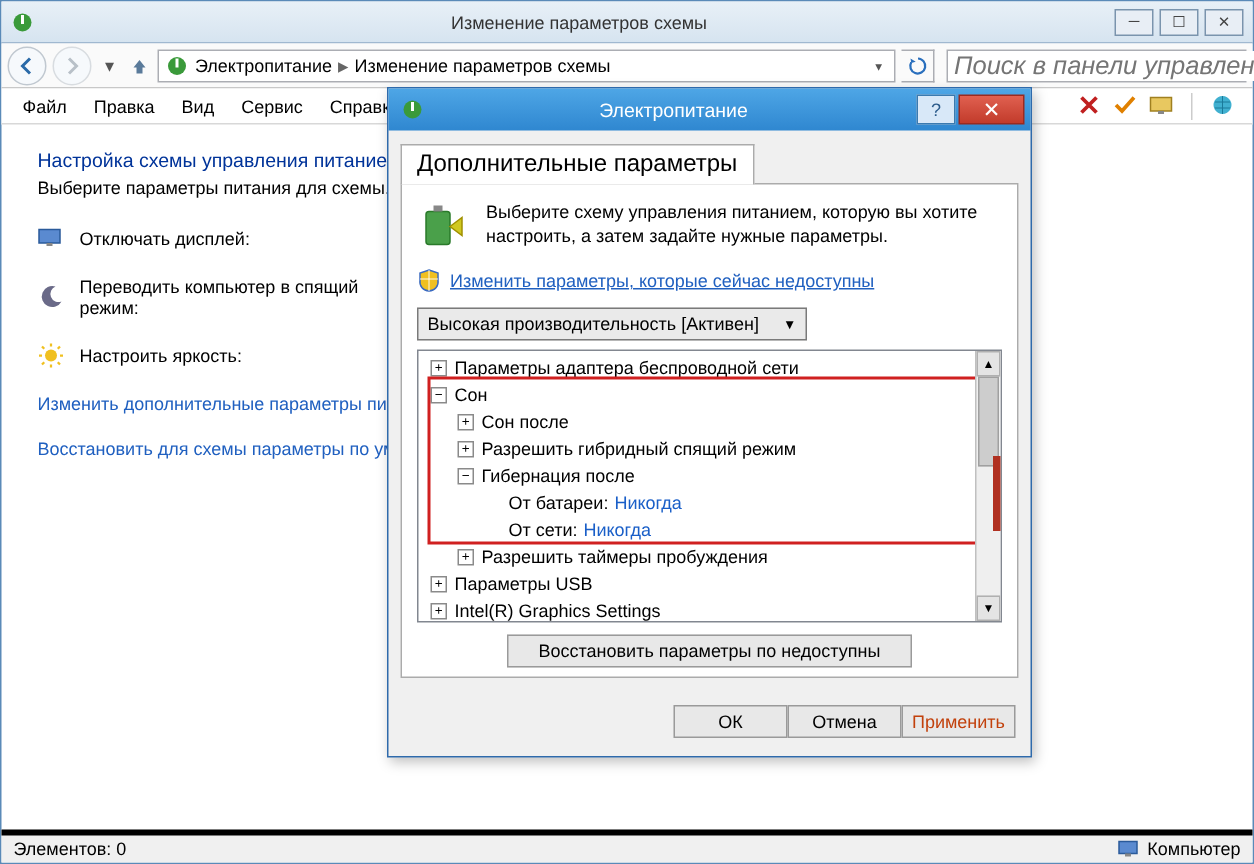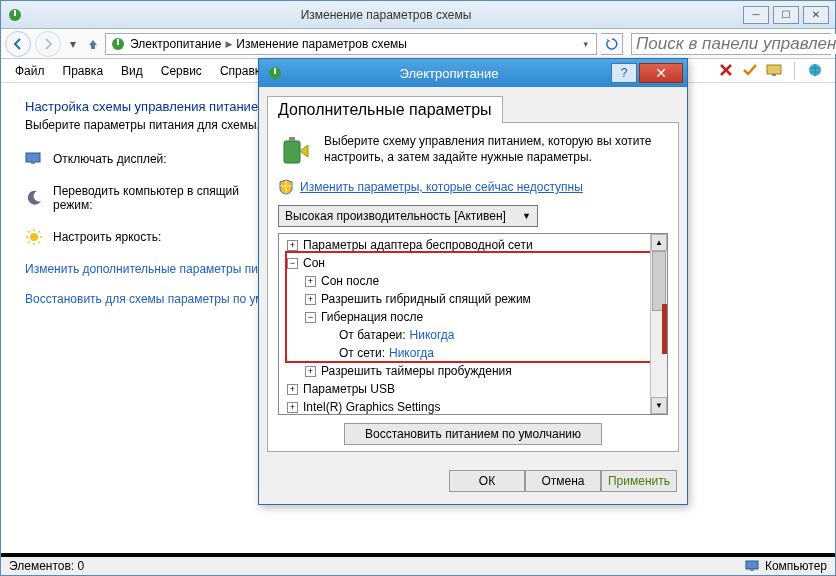--- a/index.html
+++ b/index.html
@@ -71,21 +71,21 @@
   .tree-scroll { position:absolute; right:0; top:0; bottom:0; width:17px; background:#efefef; border-left:1px solid #c0c0c0; }
   .tree-scroll .sb-btn { height:17px; background:#e4e4e4; border:1px solid #b0b0b0; display:flex; align-items:center; justify-content:center; font-size:8px; }
   .tree-scroll .sb-thumb { position:absolute; top:17px; height:60px; left:1px; right:1px; background:#cdcdcd; border:1px solid #a0a0a0; }
   .tree-scroll .sb-btn.bottom { position:absolute; bottom:0; left:0; right:0; }
   .right-edge-bar { position:absolute; right:-1px; top:70px; width:6px; height:50px; background:#b03020; }
 
   .restore-btn { margin: 8px auto 0; display:block; padding: 3px 20px; background: #e8e8e8; border: 1px solid #9a9a9a; font-size:12px; }
 
   .dlg-footer { padding: 10px 10px 12px; display: flex; justify-content: flex-end; gap: 0; }
   .dlg-btn { width: 76px; height: 22px; border: 1px solid #9a9a9a; background: #e8e8e8; font-size:12px; }
-  .dlg-btn.disabled { color: #4d7c0f; }
+  .dlg-btn.disabled { color: #c2410c; }
 
   
   .behind-btn { position:absolute; left: 634px; top: 446px; border:1px solid #aaa; background:#eee; padding:3px 10px; font-size:12px; }
 
   
   svg { display:block; }
 </style>
 </head>
 <body>
 
@@ -329,21 +329,21 @@
         </div>
         <div class="red-box" style="left:6px; top:17px; width:378px; height:112px;"></div>
         <div class="tree-scroll">
           <div class="sb-btn">▲</div>
           <div class="sb-thumb"></div>
           <div class="sb-btn bottom">▼</div>
         </div>
         <div class="right-edge-bar"></div>
       </div>
 
-      <button class="restore-btn">Восстановить питанием по умолчанию</button>
+      <button class="restore-btn">Восстановить параметры по недоступны</button>
     </div>
   </div>
   <div class="dlg-footer">
     <button class="dlg-btn">ОК</button>
     <button class="dlg-btn">Отмена</button>
     <button class="dlg-btn disabled">Применить</button>
   </div>
 </div>
 
 </body></html>

